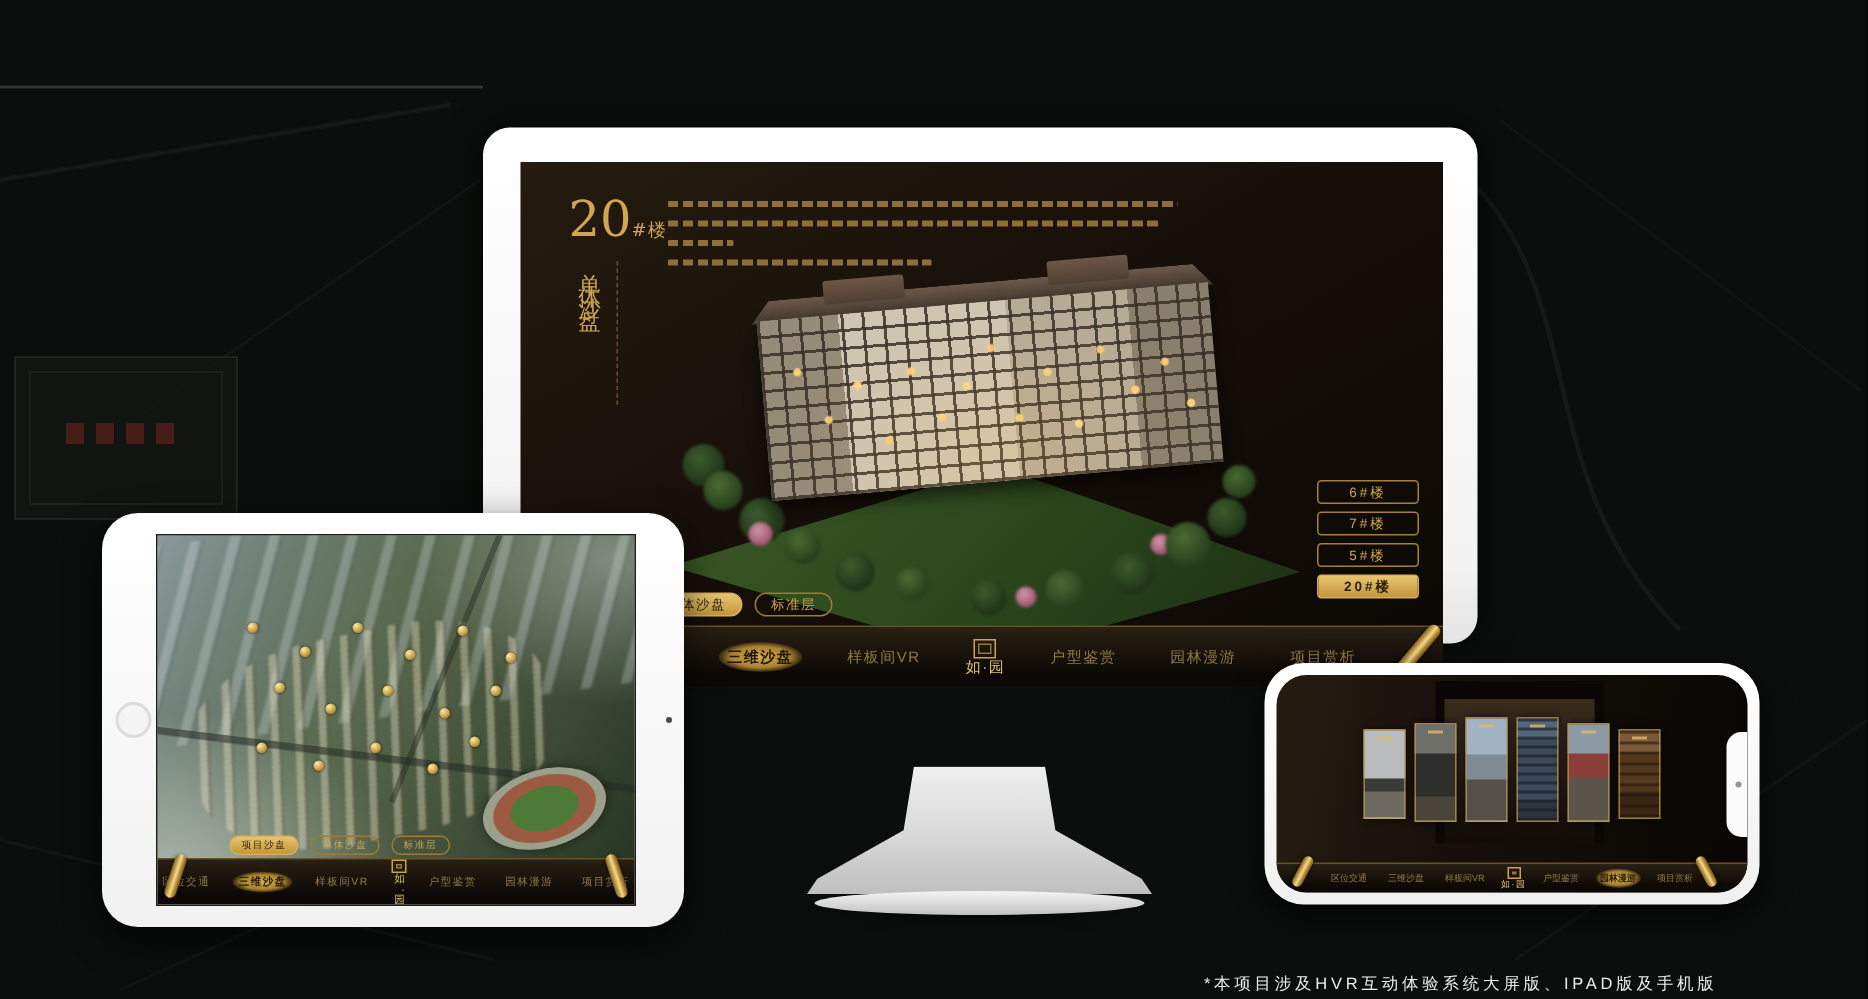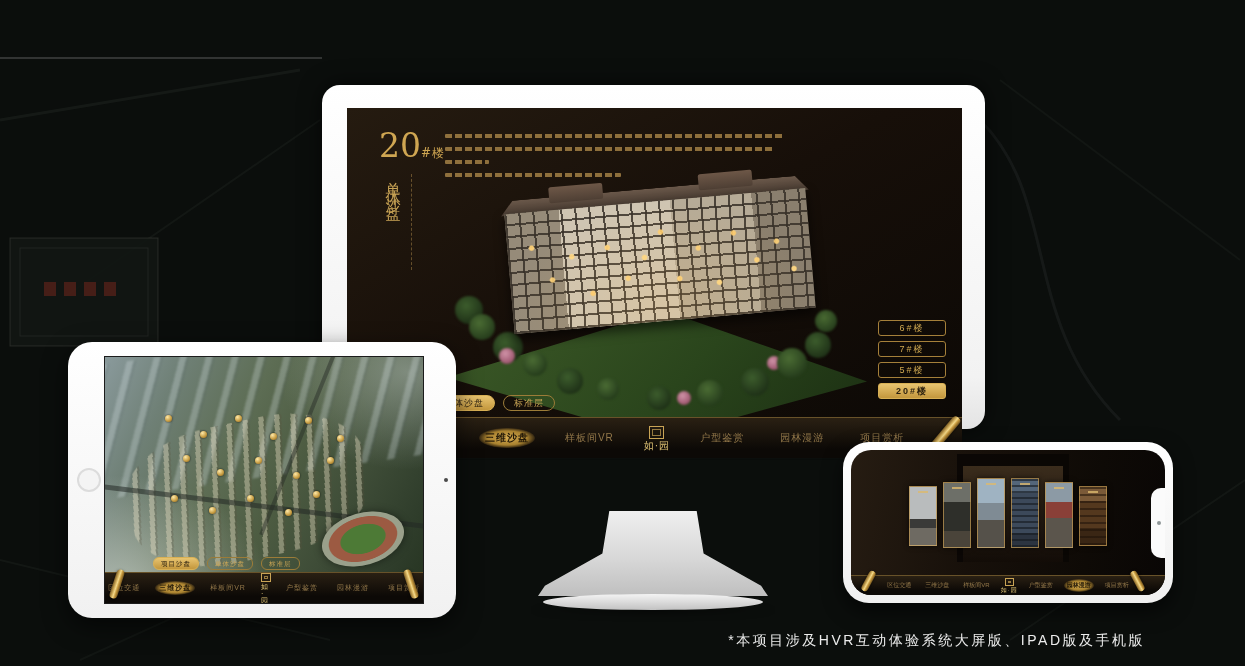--- a/index.html
+++ b/index.html
@@ -5,22 +5,22 @@
   html,body{margin:0;padding:0;background:#000;}
   .stage{position:relative;width:1245px;height:666px;overflow:hidden;
          background:#0b0e0c;font-family:"Liberation Sans",sans-serif;}
 
   
   .bg-svg{position:absolute;inset:0;z-index:0;}
 
   
   .page-title{position:absolute;top:6px;left:0;width:100%;text-align:center;
     color:#fff;font-size:38px;font-weight:bold;letter-spacing:13px;z-index:9;}
-  .footnote{position:absolute;right:100px;bottom:16px;color:#ececec;
-    font-size:14px;letter-spacing:2.5px;z-index:9;}
+  .footnote{position:absolute;right:100px;bottom:3px;color:#ececec;
+    font-size:11px;letter-spacing:2.5px;z-index:9;}
 
   
   .monitor{position:absolute;left:322px;top:60px;width:663px;height:344px;
     background:linear-gradient(180deg,#ffffff,#f2f2f2 85%,#e4e4e4);
     border-radius:18px;box-shadow:0 0 22px rgba(0,0,0,.65);z-index:1;margin-top:25px;}
   .m-screen{position:absolute;left:25px;top:23px;width:615px;height:350px;
     background:linear-gradient(150deg,#251b10 0%,#170f09 45%,#0b0805 100%);
     overflow:hidden;}
   .m-chinline{position:absolute;left:25px;top:374px;width:615px;height:1px;background:rgba(0,0,0,.12);}
   .m-neck{position:absolute;left:538px;top:511px;width:230px;height:85px;z-index:1;
@@ -99,21 +99,21 @@
   
   .navbar{position:absolute;left:0;bottom:0;width:100%;
     background:linear-gradient(180deg,#2a2013,#0c0906 78%);
     border-top:1px solid rgba(195,155,75,.5);
     display:flex;align-items:center;justify-content:center;}
   .m-nav{height:40px;gap:24px;}
   .nav-item{color:#93784a;letter-spacing:1px;white-space:nowrap;}
   .m-nav .nav-item{font-size:10px;padding:3px 6px;}
   .nav-item.active{background:radial-gradient(ellipse at center,#d6ab50 0%,#a8812f 50%,rgba(110,80,30,.2) 72%,transparent 76%);
     color:#241a09;font-weight:bold;border-radius:50%;}
-  .nav-logo{text-align:left;line-height:1;}
+  .nav-logo{text-align:right;line-height:1;}
   .seal{width:13px;height:11px;border:1px solid #c9a455;margin:0 auto 2px;position:relative;}
   .seal::before{content:"";position:absolute;inset:2px;border:1px solid rgba(201,164,85,.7);}
   .logo-text{color:#dcc073;font-size:10px;letter-spacing:1px;}
   .scroll-pill{position:absolute;background:linear-gradient(90deg,#7a5c24,#d9b561 35%,#f2d98c 50%,#c89a3e 70%,#6f5320);
     border-radius:4px;box-shadow:0 1px 3px rgba(0,0,0,.7);}
   .m-scroll{right:12px;bottom:5px;width:9px;height:40px;transform:rotate(40deg);}
 
   
   .tablet{position:absolute;left:68px;top:342px;width:388px;height:276px;
     background:linear-gradient(180deg,#ffffff,#f1f1f1);border-radius:24px;

